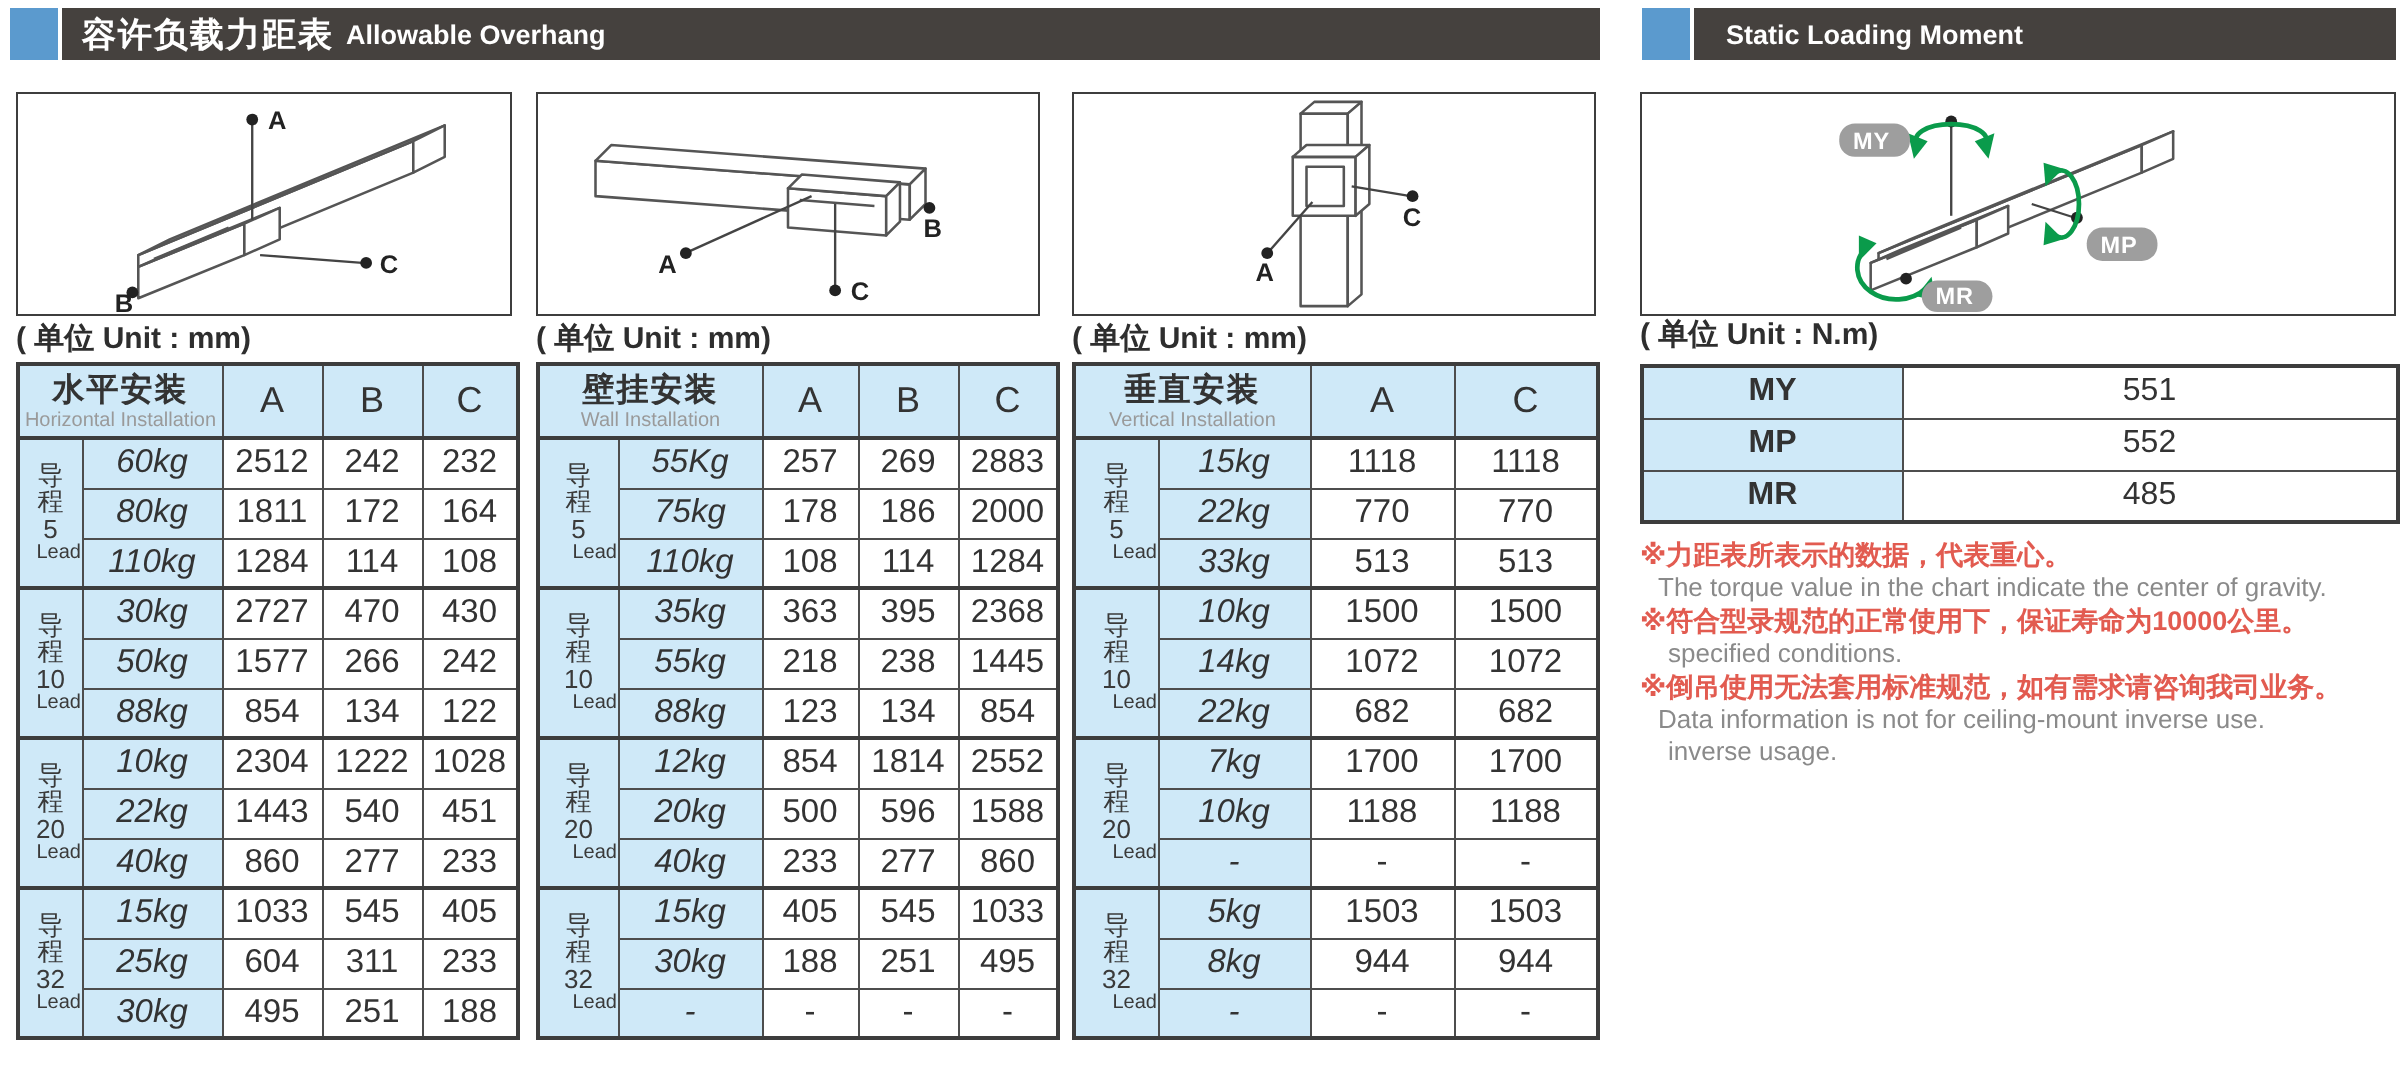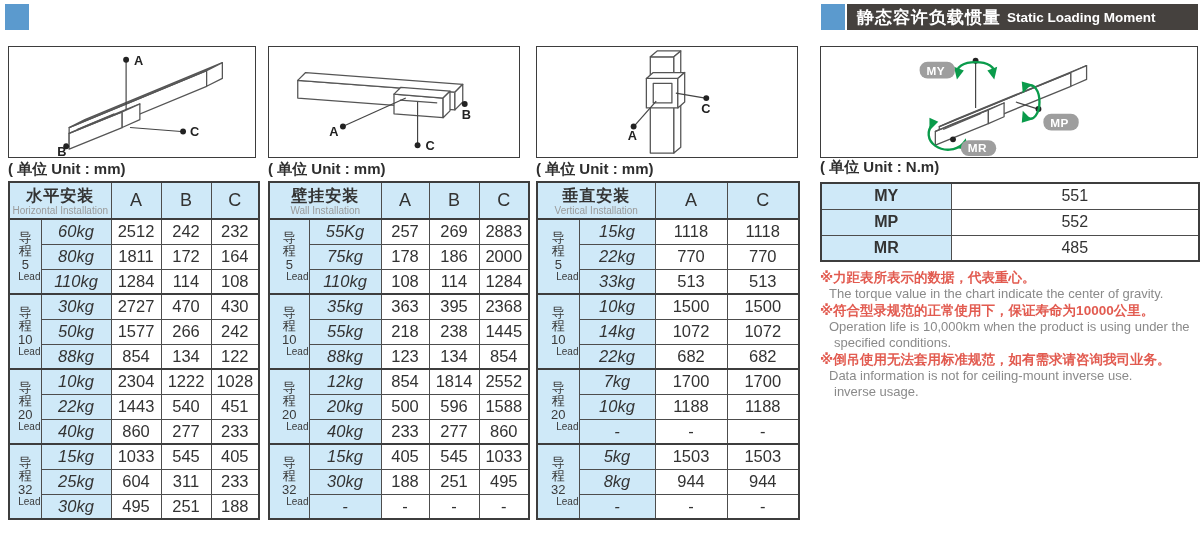--- a/index.html
+++ b/index.html
@@ -63,24 +63,27 @@
   .green-head { fill:#0a9b4b; stroke:none; }
   .badge { fill:#9e9e9e; }
   .badge-txt { fill:#fff; font-size:12px; font-weight:bold; letter-spacing:0.5px; }
 </style>
 </head>
 <body>
 
 <div class="page">
 
   <div class="accent-sq" style="left:5px;"></div>
+  <div class="hdr-bar" style="left:31px; width:769px;">
+    <span class="hdr-zh">容许负载力距表</span>
+    <span class="hdr-en">Allowable Overhang</span>
+  </div>
 
   <div class="accent-sq" style="left:821px;"></div>
   <div class="hdr-bar" style="left:847px; width:351px;">
-    <span class="hdr-zh">静态容许负载惯量</span>
     <span class="hdr-en">Static Loading Moment</span>
   </div>
 
   <div class="diag-box" style="left:8px; width:248px;">
     <svg viewBox="0 0 248 112">
       <g class="lineart">
         <polygon points="60,98 200,40 200,24 60,82"></polygon>
         <polygon points="60,82 200,24 216,16 76,74"></polygon>
         <polygon points="200,40 216,32 216,16 200,24"></polygon>
         <polygon points="60,104 114,82 114,66 60,88"></polygon>
@@ -586,20 +589,19 @@
             <td class="m-value">485</td>
           </tr>
         </tbody>
     </table>
   </div>
 
   <div class="notes" id="notes">
       <div class="note-zh">※力距表所表示的数据，代表重心。</div>
       <div class="note-en">The torque value in the chart indicate the center of gravity.</div>
       <div class="note-zh">※符合型录规范的正常使用下，保证寿命为10000公里。</div>
-      <div class="note-en">Operation life is 10,000km when the product is using under the</div>
       <div class="note-en cont">specified conditions.</div>
       <div class="note-zh">※倒吊使用无法套用标准规范，如有需求请咨询我司业务。</div>
       <div class="note-en">Data information is not for ceiling-mount inverse use.</div>
       <div class="note-en cont">inverse usage.</div>
     </div>
 
 </div>
 
 </body></html>

